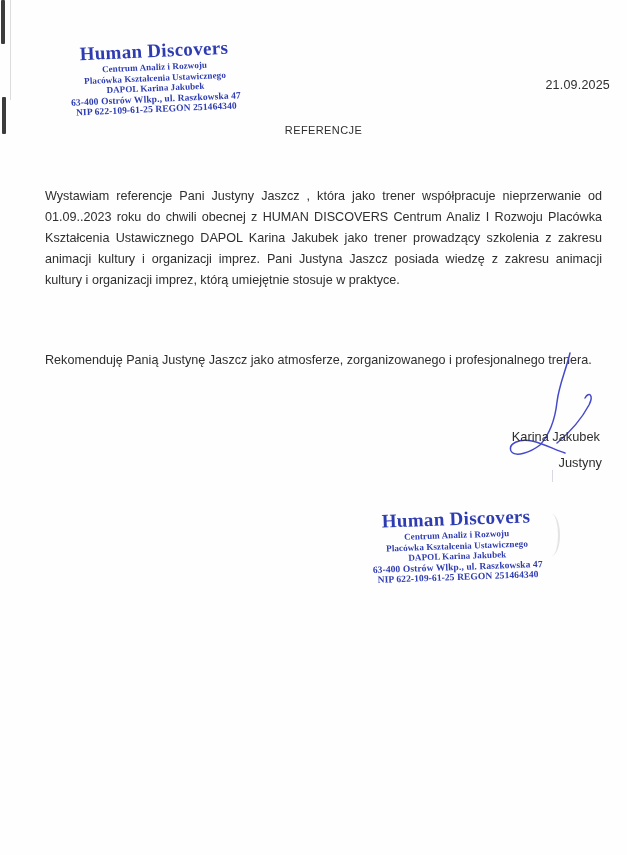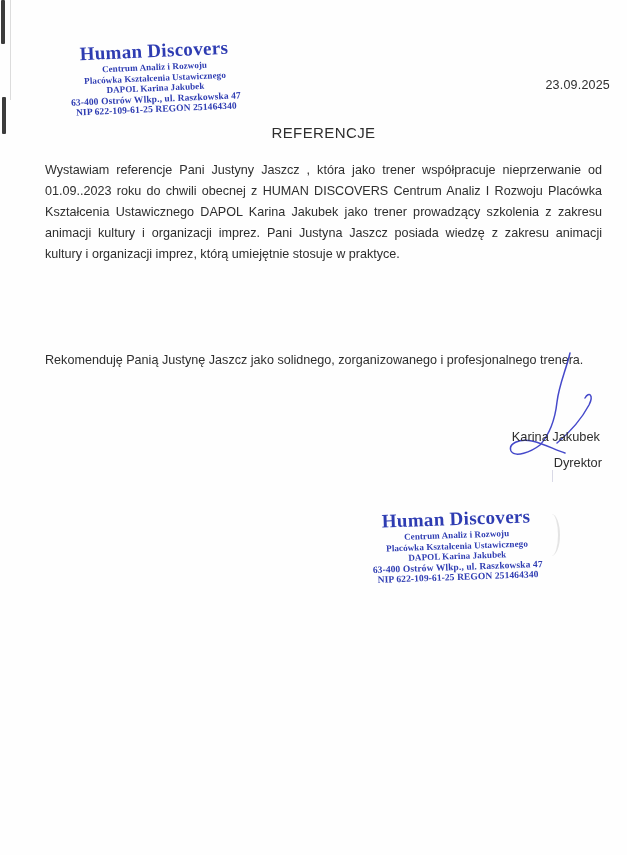--- a/index.html
+++ b/index.html
@@ -45,31 +45,31 @@
   .stamp-line { font-size: 9px; font-weight: 600; letter-spacing: 0.1px; }
   .stamp-line.lg { font-size: 9.5px; }
 
   
   .doc-date {
     position: absolute; top: 78px; right: 17px;
     font-size: 12.5px; letter-spacing: 0.2px;
   }
   .doc-title {
     position: absolute; top: 124px; left: 45px; width: 557px;
-    text-align: center; font-size: 15px; letter-spacing: 0.4px;
+    text-align: center; font-size: 11px; letter-spacing: 0.4px;
   }
 
   
   .para {
     position: absolute; left: 45px; width: 557px;
     margin: 0;
     font-size: 12.6px; line-height: 21px;
     text-align: justify;
   }
-  .para-1 { top: 160px; }
+  .para-1 { top: 186px; }
   .para-2 { top: 266px; }
   .para-3 { top: 350px; text-align: left; }
 
   
   .sig-name { position: absolute; top: 429px; right: 27px; font-size: 12.8px; margin-left: 8px; }
   .sig-role { position: absolute; top: 455px; right: 25px; font-size: 12.8px; }
   .sig-svg  { position: absolute; left: 495px; top: 340px; width: 135px; height: 140px; }
   .sig-tail { position: absolute; left: 552px; top: 470px; width: 1px; height: 12px; background: #d9d9e6; }
 </style>
 </head>
@@ -84,37 +84,37 @@
 
   <div class="stamp stamp-top" style="color:#2e3cb2;">
     <div class="stamp-name">Human Discovers</div>
     <div class="stamp-line">Centrum Analiz i Rozwoju</div>
     <div class="stamp-line">Placówka Kształcenia Ustawicznego</div>
     <div class="stamp-line">DAPOL Karina Jakubek</div>
     <div class="stamp-line lg">63-400 Ostrów Wlkp., ul. Raszkowska 47</div>
     <div class="stamp-line lg">NIP 622-109-61-25 REGON 251464340</div>
   </div>
 
-  <div class="doc-date">23.09.2025</div>
+  <div class="doc-date">21.09.2025</div>
 
   <div class="doc-title">REFERENCJE</div>
 
   <p class="para para-1">Wystawiam referencje Pani Justyny Jaszcz , która jako trener  współpracuje nieprzerwanie od 01.09..2023 roku do chwili obecnej z HUMAN DISCOVERS Centrum Analiz I Rozwoju Placówka Kształcenia Ustawicznego DAPOL Karina Jakubek  jako trener prowadzący szkolenia z zakresu animacji kultury i organizacji imprez. Pani Justyna Jaszcz posiada wiedzę z zakresu animacji kultury i organizacji imprez, którą umiejętnie stosuje w praktyce.</p>
-  <p class="para para-3">Rekomenduję Panią  Justynę Jaszcz jako solidnego, zorganizowanego i profesjonalnego trenera.</p>
+  <p class="para para-3">Rekomenduję Panią  Justynę Jaszcz jako atmosferze, zorganizowanego i profesjonalnego trenera.</p>
 
   <svg class="sig-svg" viewBox="0 0 135 140" xmlns="http://www.w3.org/2000/svg">
     <g fill="none" stroke="#3c40c8" stroke-width="1.5" stroke-linecap="round" opacity="0.95">
       <path d="M 75,13 C 71,30 64,45 62,62 C 60,80 54,95 45,105 C 36,112 20,118 16,111 C 13,104 24,98 37,101 C 50,104 60,110 70,113"></path>
       <path d="M 90,58 C 94,51 99,55 94,65 C 86,80 74,93 62,103"></path>
     </g>
   </svg>
   <div class="sig-tail"></div>
 
   <div class="sig-name">Karina Jakubek</div>
-  <div class="sig-role">Dyrektor</div>
+  <div class="sig-role">Justyny</div>
 
   <div class="stamp stamp-bottom" style="color:#2e3cb2;">
     <div class="stamp-name">Human Discovers</div>
     <div class="stamp-line">Centrum Analiz i Rozwoju</div>
     <div class="stamp-line">Placówka Kształcenia Ustawicznego</div>
     <div class="stamp-line">DAPOL Karina Jakubek</div>
     <div class="stamp-line lg">63-400 Ostrów Wlkp., ul. Raszkowska 47</div>
     <div class="stamp-line lg">NIP 622-109-61-25 REGON 251464340</div>
   </div>
 

